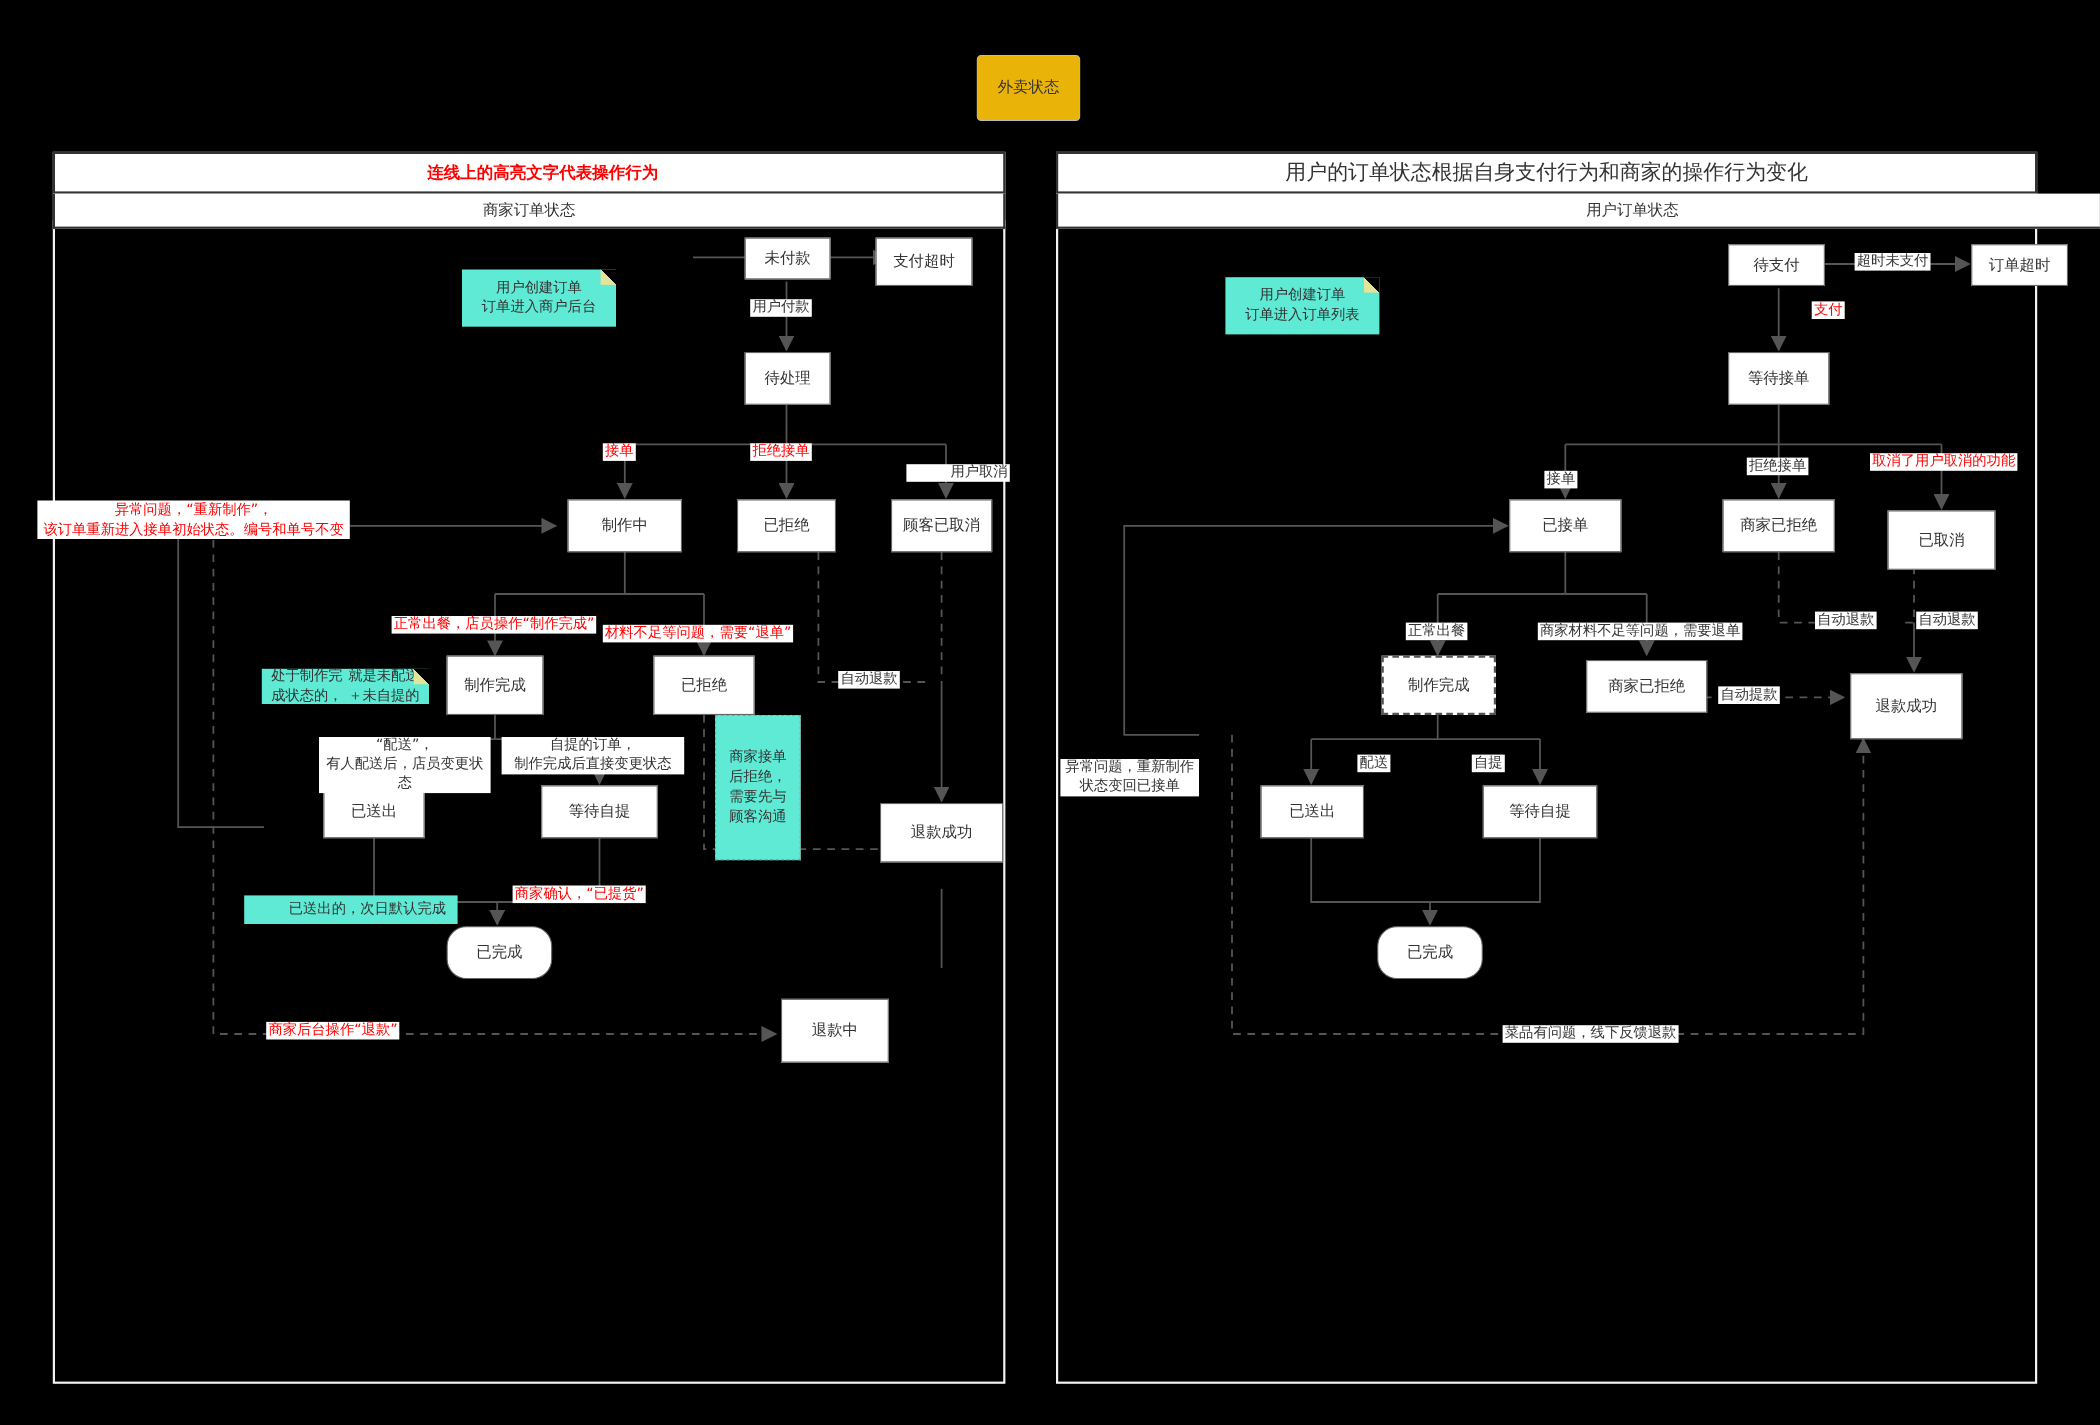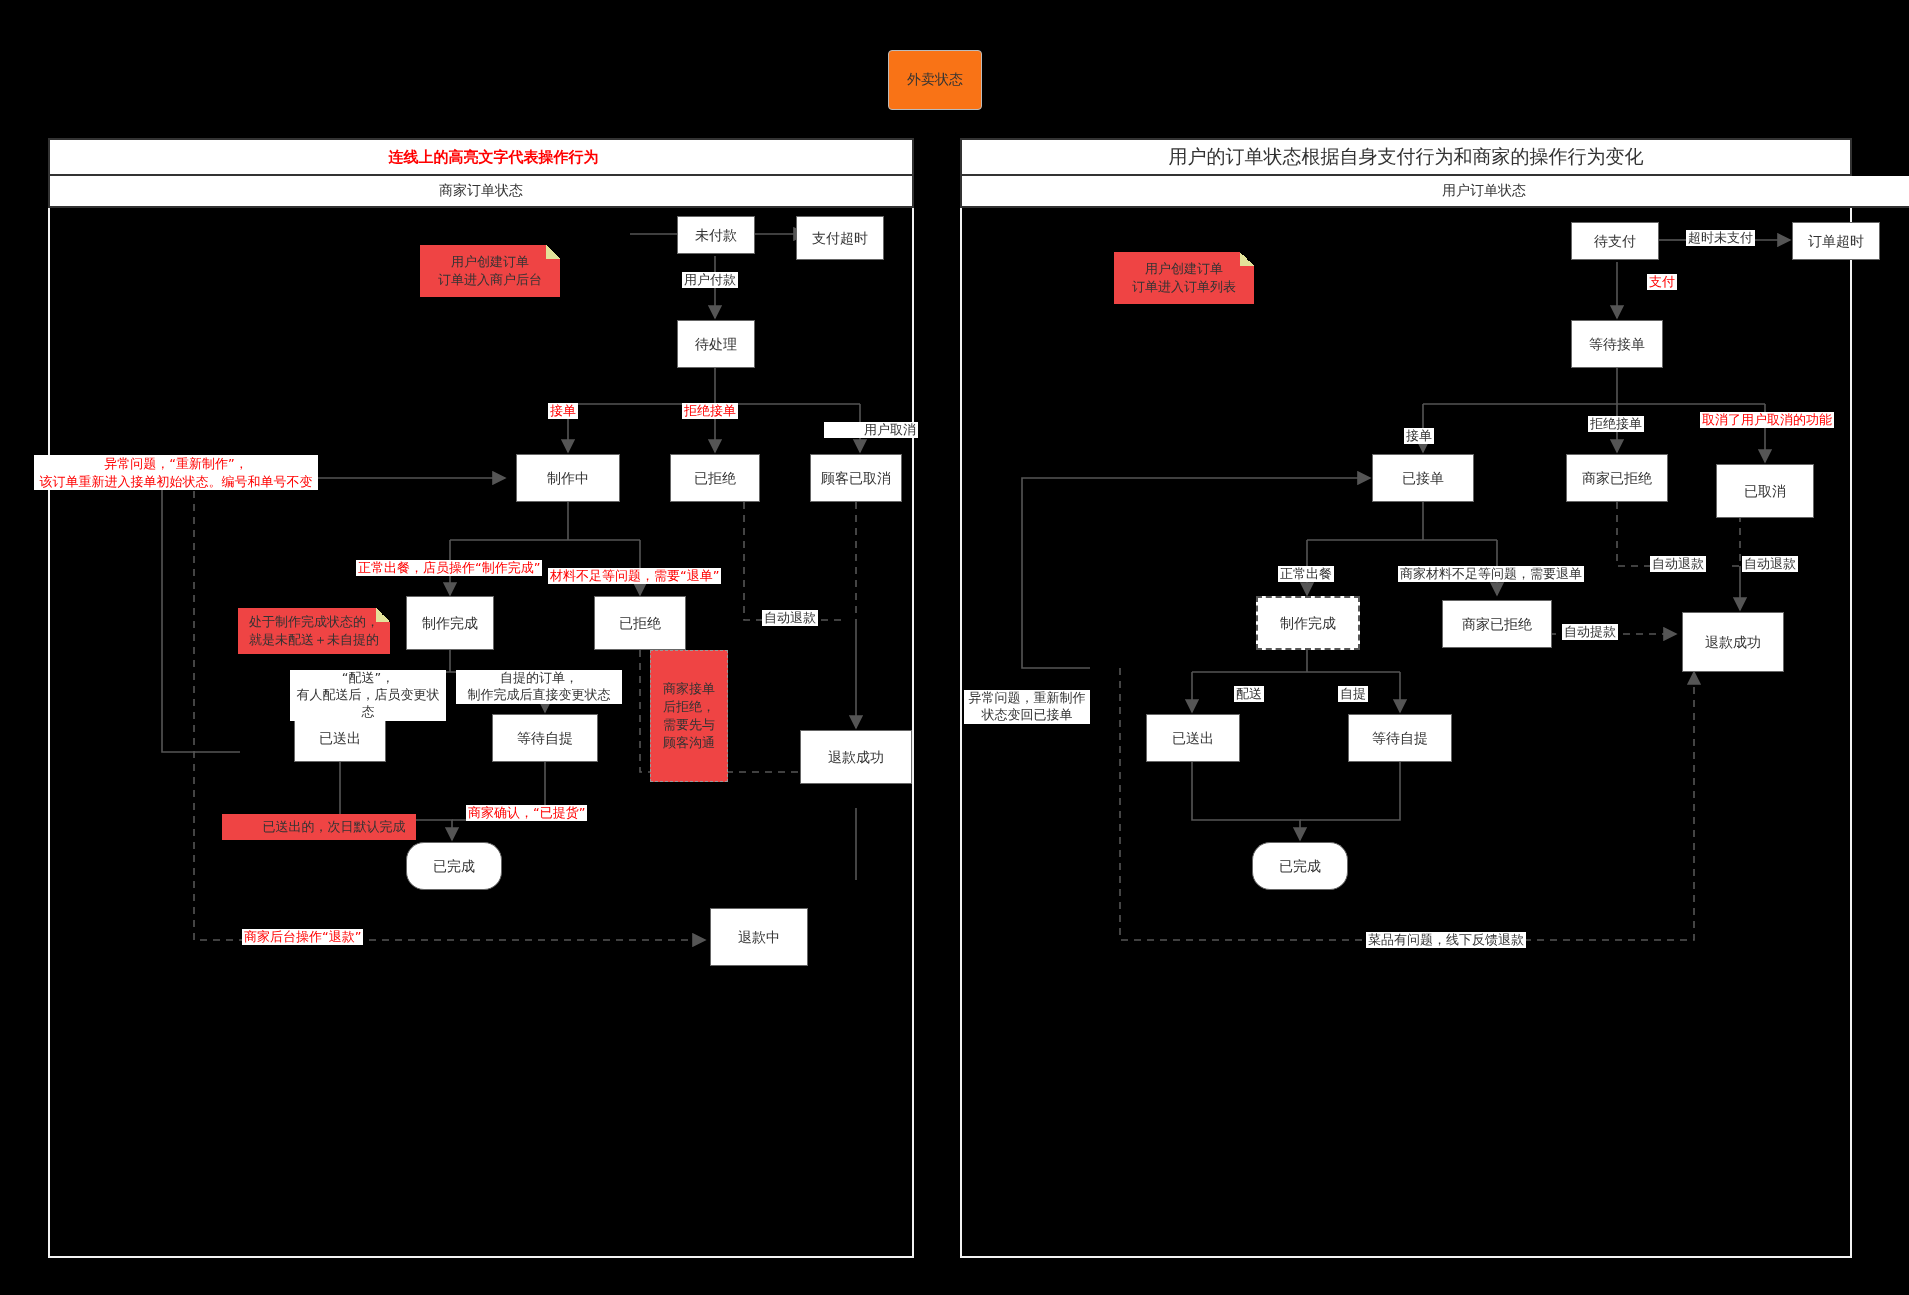--- a/index.html
+++ b/index.html
@@ -21,27 +21,27 @@
         font-size:14px;color:#333;line-height:1.3;}
   .node.round{border-radius:18px;}
   .node.dashed{border:2px dashed #555;}
 
   
   .elabel{position:absolute;background:#fff;padding:0 2px;font-size:13px;color:#333;
           white-space:nowrap;line-height:1.25;text-align:center;box-sizing:border-box;}
   .elabel.red{color:#ff0000;}
 
   
-  .note{position:absolute;background:#ef4444;border:none;font-size:13px;color:#333;
+  .note{position:absolute;background:#5eead4;border:none;font-size:13px;color:#333;
         display:flex;align-items:center;justify-content:center;text-align:center;
         line-height:1.4;box-sizing:border-box;padding:4px 6px;}
   .note .fold{position:absolute;right:0;top:0;width:14px;height:14px;
         background:linear-gradient(225deg,#000 0 50%,#e3e39a 50% 100%);}
   .note.dashed{border:1.5px dashed #999;}
-  .title-node{position:absolute;background:#f97316;border:1.5px solid #bbb;border-radius:4px;
+  .title-node{position:absolute;background:#eab308;border:1.5px solid #bbb;border-radius:4px;
         display:flex;align-items:center;justify-content:center;font-size:14px;color:#333;}
 </style>
 </head>
 <body>
 
 <div class="canvas">
 
   <svg class="edges" viewBox="0 0 1909 1295">
     <defs>
       <marker id="arw" markerWidth="9" markerHeight="9" refX="8" refY="4.5" orient="auto">
@@ -149,21 +149,21 @@
   <div class="node" style="left:492px;top:714px;width:106px;height:48px;">等待自提</div>
   <div class="node" style="left:800px;top:730px;width:112px;height:54px;">退款成功</div>
   <div class="node round" style="left:406px;top:842px;width:96px;height:48px;">已完成</div>
   <div class="node" style="left:710px;top:908px;width:98px;height:58px;">退款中</div>
 
   <div class="note" style="left:420px;top:245px;width:140px;height:52px;flex-direction:column;">
     <span>用户创建订单</span>
     <span>订单进入商户后台</span>
     <span class="fold"></span>
   </div>
-  <div class="note" style="left:238px;top:608px;width:152px;height:46px;flex-direction:column;">
+  <div class="note" style="left:238px;top:608px;width:152px;height:32px;">
     <span>处于制作完成状态的，</span>
     <span>就是未配送＋未自提的</span>
     <span class="fold"></span>
   </div>
   <div class="note dashed" style="left:650px;top:650px;width:78px;height:132px;white-space:pre-line;">商家接单
 后拒绝，
 需要先与
 顾客沟通</div>
   <div class="note fold-br" style="left:222px;top:814px;width:194px;height:26px;padding-left:36px;">已送出的，次日默认完成</div>
 

